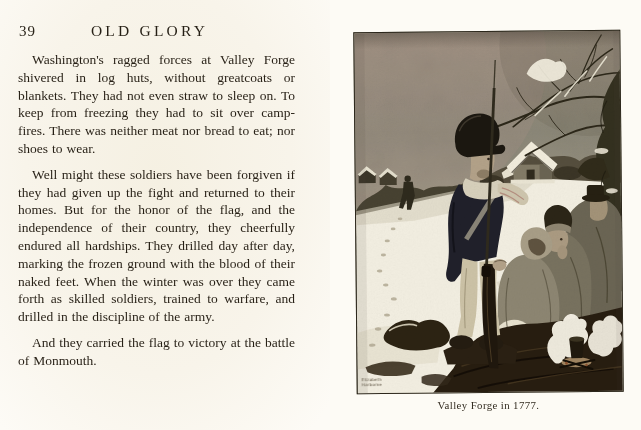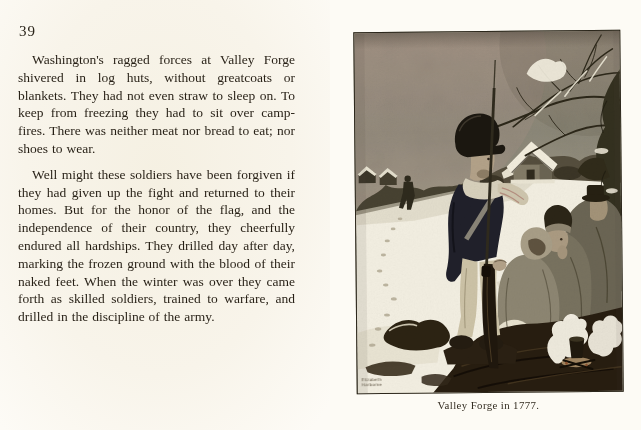--- a/index.html
+++ b/index.html
@@ -62,24 +62,26 @@
 </style>
 </head>
 <body>
 
 <div class="spread">
 
   <div class="text-page">
     <div class="text-col">
       <div class="header">
         <span class="pagenum">39</span>
+        <span class="title">OLD GLORY</span>
       </div>
       <div class="body-text">
         <p>Washington's ragged forces at Valley Forge shivered in log huts, without greatcoats or blankets.  They had not even straw to sleep on.  To keep from freezing they had to sit over camp-fires.  There was neither meat nor bread to eat; nor shoes to wear.</p>
         <p>Well might these soldiers have been forgiven if they had given up the fight and returned to their homes.  But for the honor of the flag, and the independence of their country, they cheerfully endured all hardships. They drilled day after day, marking the frozen ground with the blood of their naked feet. When the winter was over they came forth as skilled soldiers, trained to warfare, and drilled in the discipline of the army.</p>
+        <p>And they carried the flag to victory at the battle of Monmouth.</p>
       </div>
     </div>
   </div>
 
   <div class="figure-page">
     <div class="illus-frame">
       <svg viewBox="0 0 267 362" xmlns="http://www.w3.org/2000/svg">
         <defs>
           <linearGradient id="sky" x1="0" y1="0" x2="0" y2="1">
             <stop offset="0" stop-color="#9c9080"></stop>

